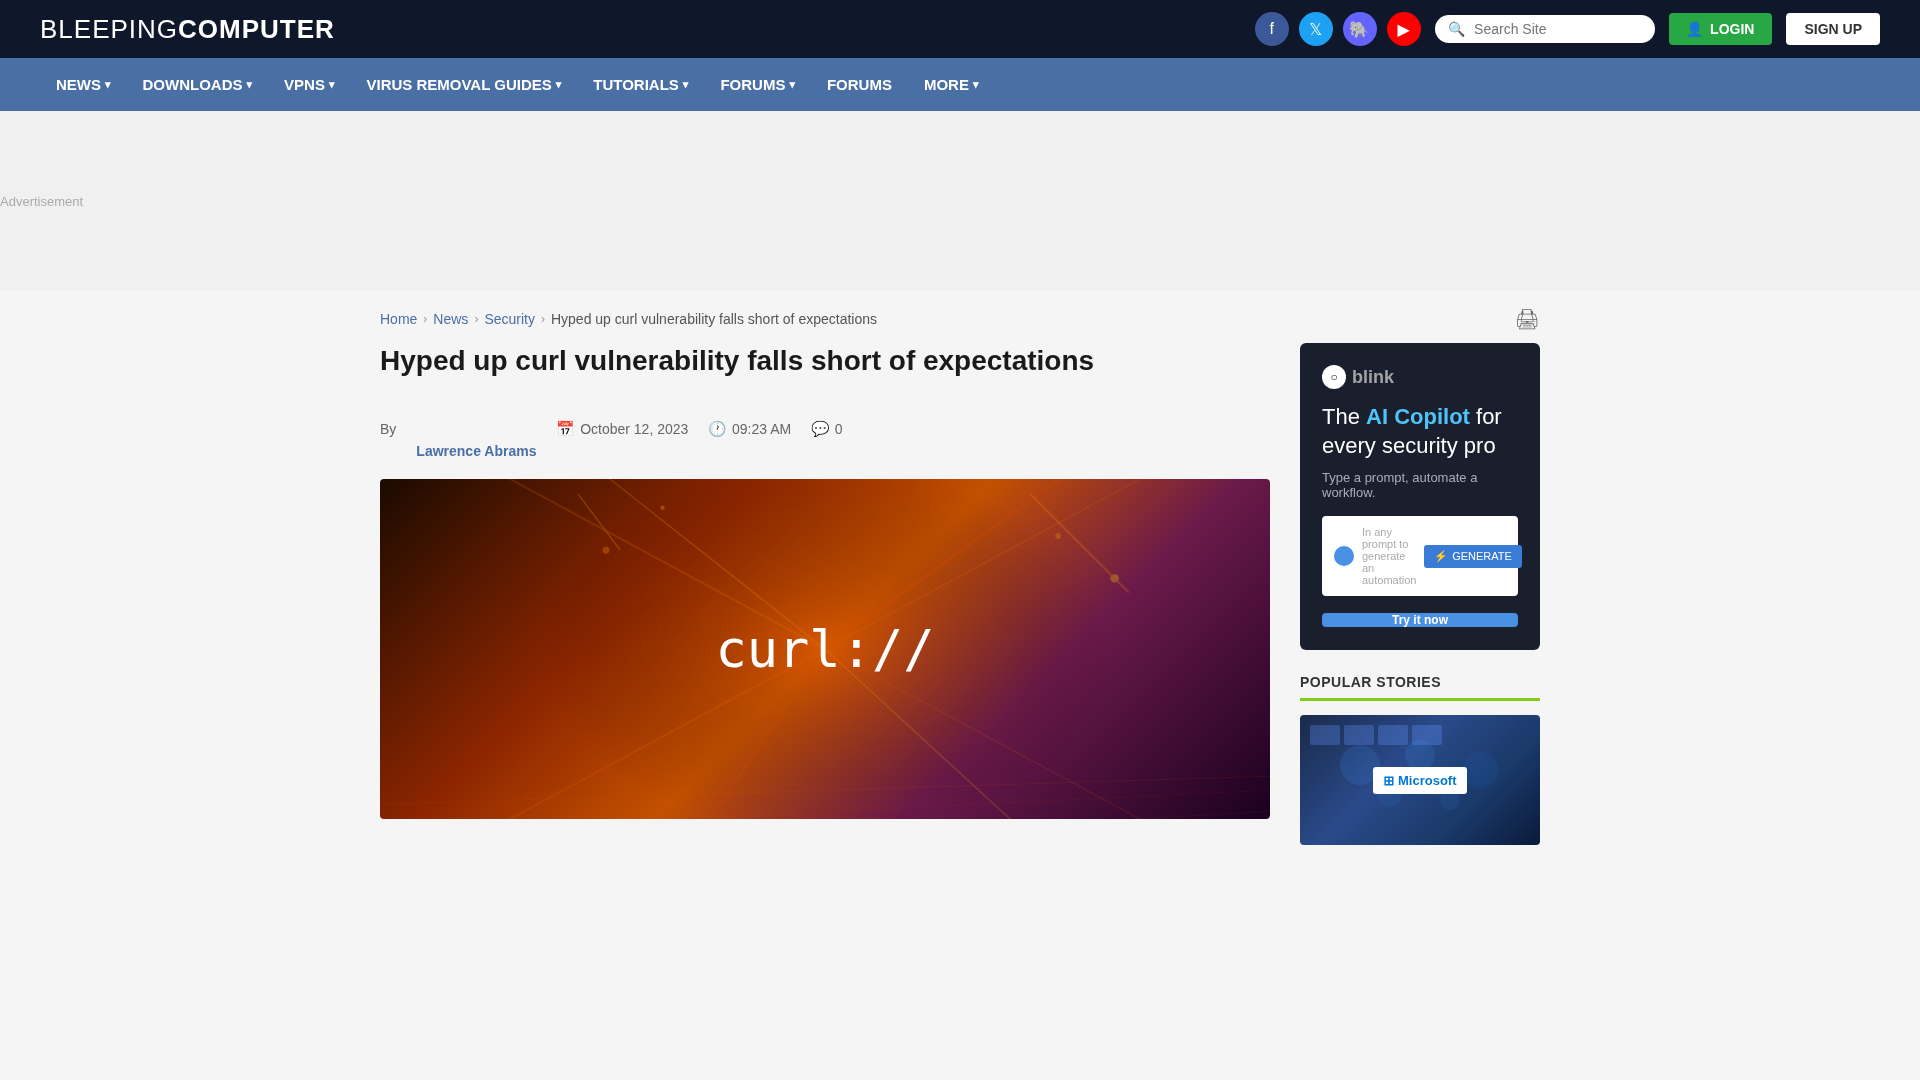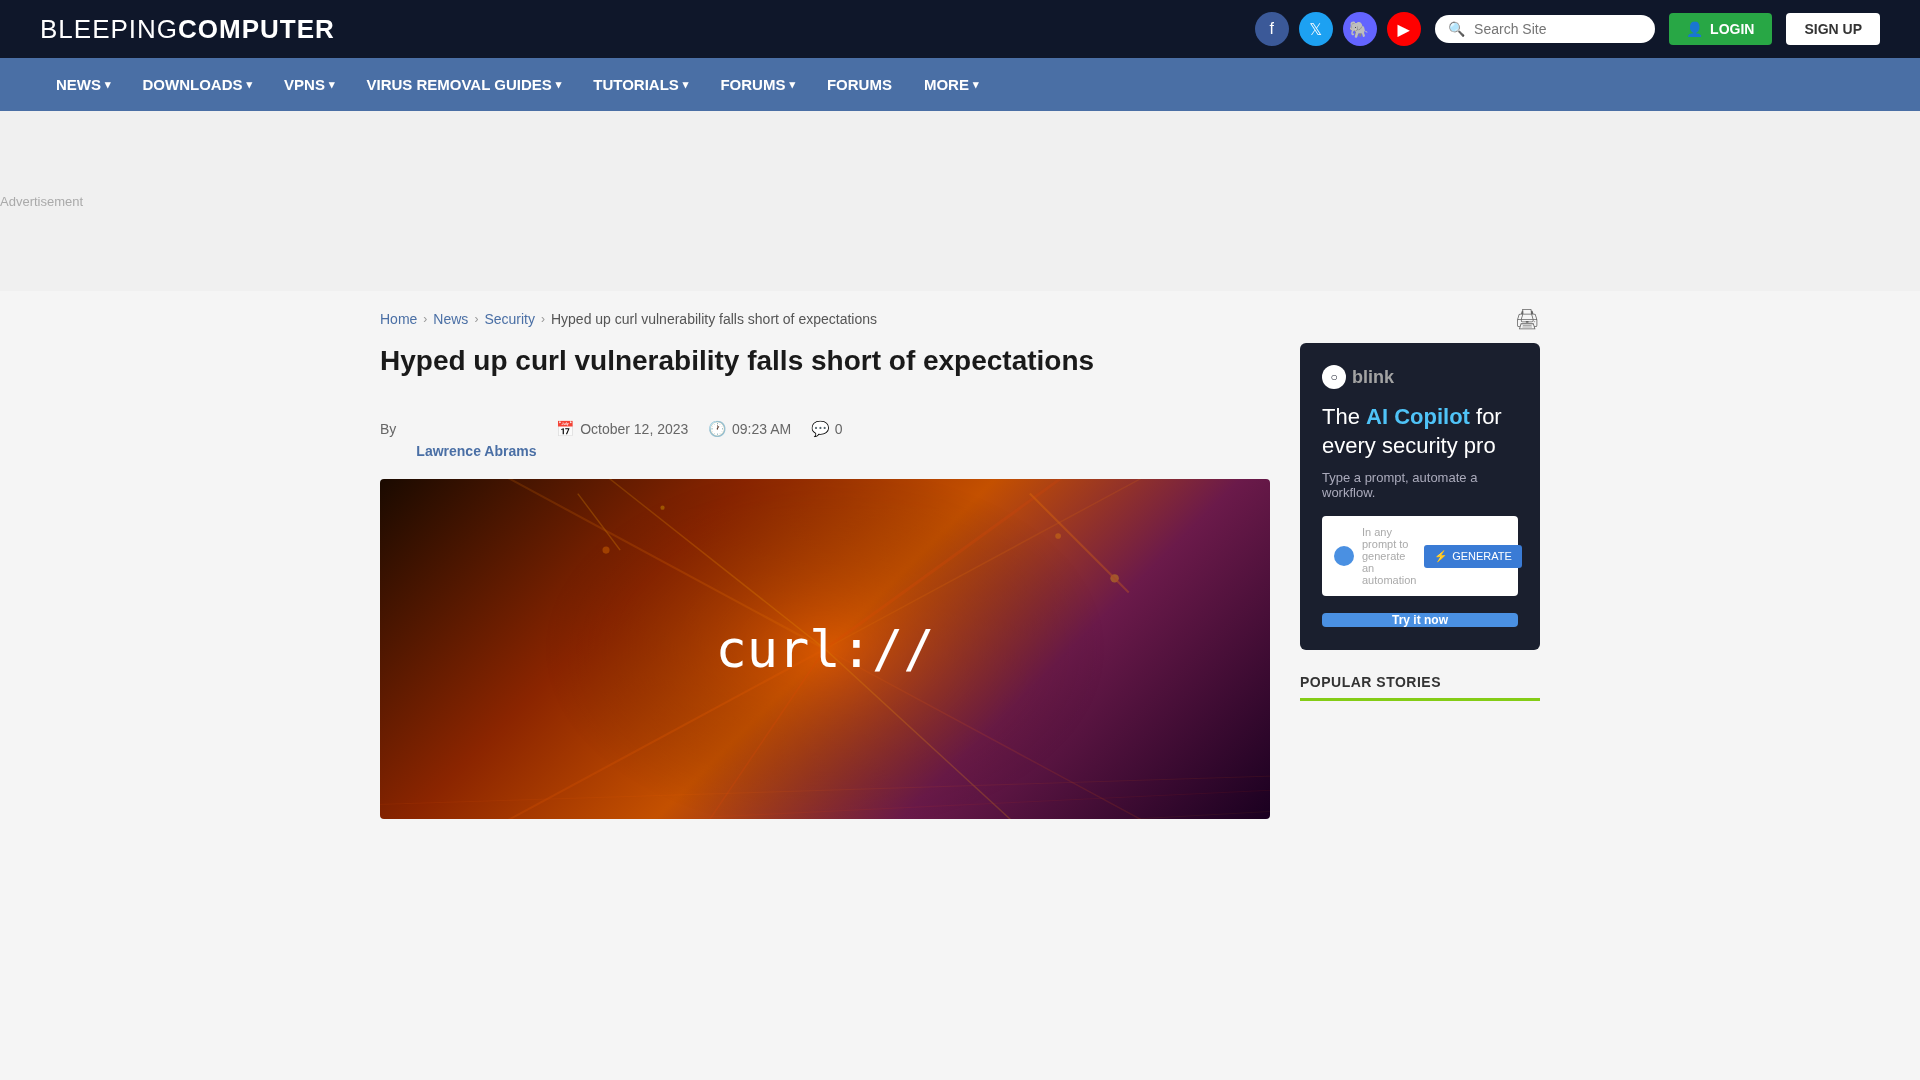--- a/index.html
+++ b/index.html
@@ -483,17 +483,34 @@
           <button class="ad-generate-btn">
             <span>⚡</span>
             <span>GENERATE</span>
           </button>
         </div>
         <button class="btn-try-now">Try it now</button>
       </div>
 
       <div class="popular-stories">
         <h3>POPULAR STORIES</h3>
+        <div class="popular-story-image">
+          <div class="screen-dots">
+            <div class="screen-dot"></div>
+            <div class="screen-dot"></div>
+            <div class="screen-dot"></div>
+            <div class="screen-dot"></div>
+          </div>
+
+          <svg style="position:absolute;top:0;left:0;width:100%;height:100%;opacity:0.3" viewBox="0 0 240 130">
+            <circle cx="60" cy="50" r="20" fill="#4499ff" opacity="0.5"></circle>
+            <circle cx="120" cy="40" r="15" fill="#44aaff" opacity="0.4"></circle>
+            <circle cx="180" cy="55" r="18" fill="#2266cc" opacity="0.5"></circle>
+            <circle cx="90" cy="80" r="12" fill="#3388ee" opacity="0.3"></circle>
+            <circle cx="150" cy="85" r="10" fill="#4499ff" opacity="0.3"></circle>
+          </svg>
+          <div class="ms-logo">⊞ Microsoft</div>
+        </div>
       </div>
 
     </aside>
   </div>
 </div>
 
 </body></html>

